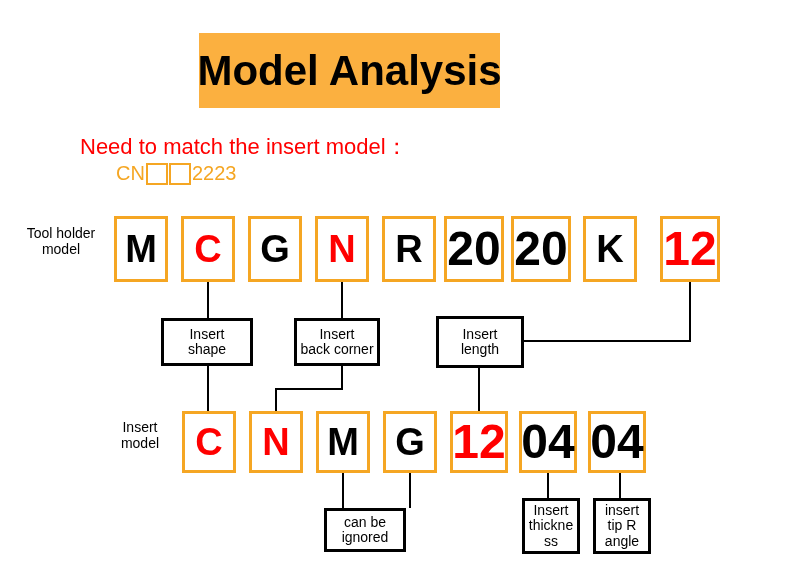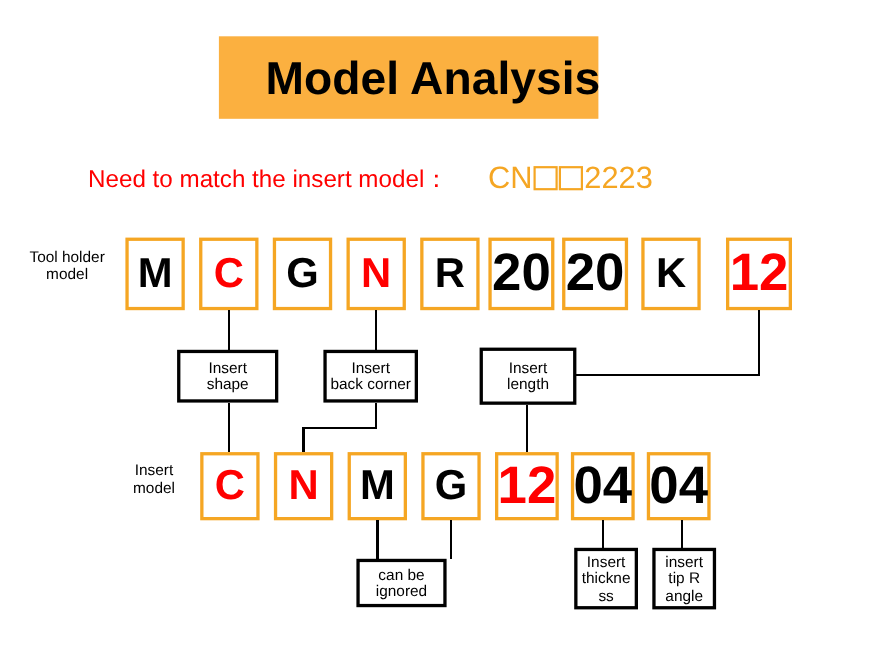--- a/index.html
+++ b/index.html
@@ -20,52 +20,52 @@
   #title-banner {
     position: absolute;
     left: 199px;
     top: 33px;
     width: 301px;
     height: 75px;
     background: #FBB040;
     display: flex;
     align-items: center;
     justify-content: center;
-    padding-left: 44px;
   }
   #title-text {
     font-size: 42px;
     font-weight: bold;
     color: #000000;
     letter-spacing: 0px;
     white-space: nowrap;
   }
 
   
   #subtitle-row {
     position: absolute;
     left: 80px;
-    top: 144px;
+    top: 132px;
     height: 34px;
     display: flex;
-    align-items: flex-end;
+    align-items: flex-start;
     white-space: nowrap;
+    flex-direction: column;
   }
   #subtitle-text {
     font-size: 22px;
     color: #FF0000;
     font-weight: normal;
   }
   #target-model {
     margin-left: 36px;
     display: flex;
     align-items: center;
     gap: 1px;
     color: #F5A623;
-    font-size: 28px;
+    font-size: 20px;
   }
   #target-model .tm-text { color: #F5A623; }
   .empty-square {
     display: inline-block;
     width: 22px;
     height: 22px;
     border: 2px solid #F5A623;
     box-sizing: border-box;
   }
 

